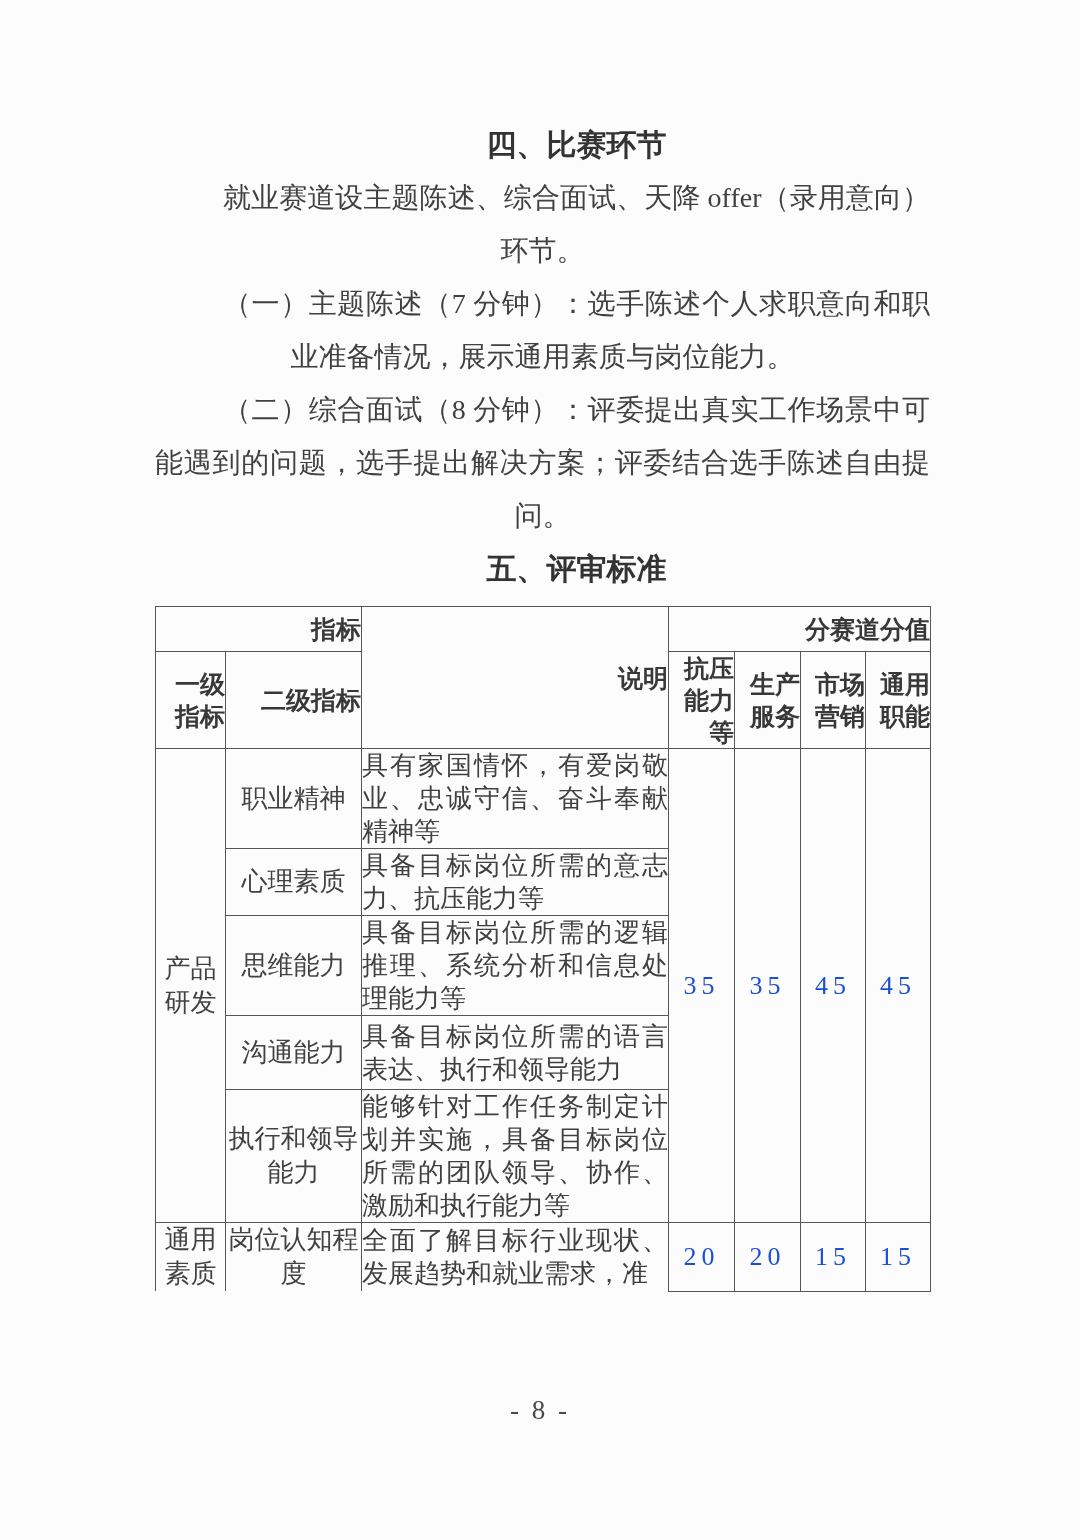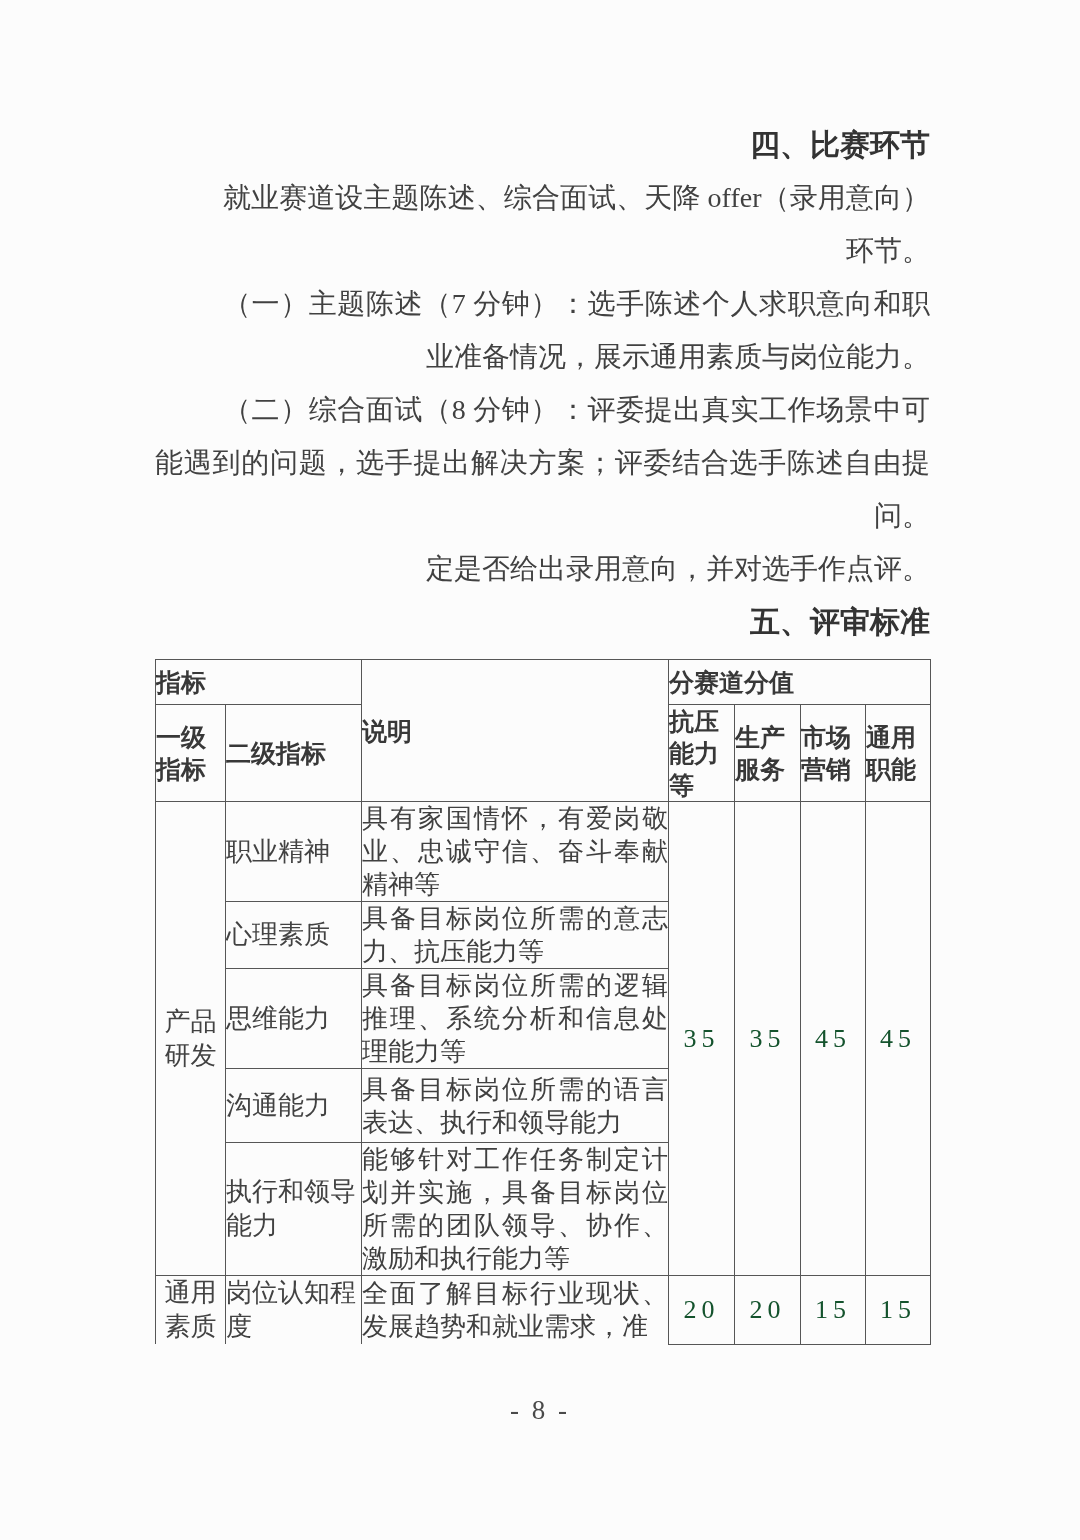--- a/index.html
+++ b/index.html
@@ -15,21 +15,21 @@
   .content {
     position: absolute;
     left: 155px;
     top: 118px;
     width: 775px;
   }
   .line {
     font-size: 28px;
     line-height: 53px;
     height: 53px;
-    text-align: right;
+    text-align: center;
     white-space: normal;
     overflow: hidden;
     color: #414141;
   }
   .line.j {
     text-align: justify;
     text-align-last: justify;
     text-justify: inter-character;
   }
   .line.ind { padding-left: 68px; }
@@ -49,21 +49,21 @@
     border: 1px solid #565656;
     padding: 0;
     overflow: hidden;
   }
   table.criteria th {
     font-family: "Liberation Sans", "DejaVu Sans", sans-serif;
     font-weight: 700;
     font-size: 25px;
     line-height: 32px;
     color: #383838;
-    text-align: left;
+    text-align: right;
     vertical-align: middle;
   }
   tr.hr1 { height: 45px; }
   tr.hr2 { height: 68px; }
   tr.r1 { height: 98px; }
   tr.r2 { height: 67px; }
   tr.r3 { height: 100px; }
   tr.r4 { height: 74px; }
   tr.r5 { height: 128px; }
   tr.r6 { height: 68px; }
@@ -71,40 +71,41 @@
     font-size: 26px;
     line-height: 34px;
     text-align: center;
     vertical-align: middle;
     padding: 0 2px;
     color: #424242;
   }
   td.l2 {
     font-size: 26px;
     line-height: 34px;
+    text-align: center;
     vertical-align: middle;
     padding: 0 12px;
     color: #424242;
   }
   td.desc {
     font-size: 26px;
     line-height: 33px;
     text-align: justify;
     text-justify: inter-character;
     vertical-align: middle;
     padding: 0 6px 0 12px;
     color: #404040;
   }
   td.score {
     font-size: 26px;
     text-align: center;
     vertical-align: middle;
     letter-spacing: 5px;
     padding-left: 5px; 
-    color: #14532d;
+    color: #1d4ed8;
   }
   tr.r6 td.cut { border-bottom: none; }
   .footer {
     position: absolute;
     left: 0;
     top: 1395px;
     width: 100%;
     text-align: center;
     font-size: 27px;
     color: #4a4a4a;
@@ -122,21 +123,20 @@
     <div class="line ind j">就业赛道设主题陈述、综合面试、天降 offer（录用意向）</div>
     <div class="line">环节。</div>
 
     <div class="line ind j">（一）主题陈述（7 分钟）：选手陈述个人求职意向和职</div>
     <div class="line">业准备情况，展示通用素质与岗位能力。</div>
 
     <div class="line ind j">（二）综合面试（8 分钟）：评委提出真实工作场景中可</div>
     <div class="line j">能遇到的问题，选手提出解决方案；评委结合选手陈述自由提</div>
     <div class="line">问。</div>
 
-    <div class="line">定是否给出录用意向，并对选手作点评。</div>
 
     <div class="line ind heading">五、评审标准</div>
 
     <table class="criteria">
       <colgroup>
         <col style="width:70px">
         <col style="width:136px">
         <col style="width:307px">
         <col style="width:66px">
         <col style="width:66px">

